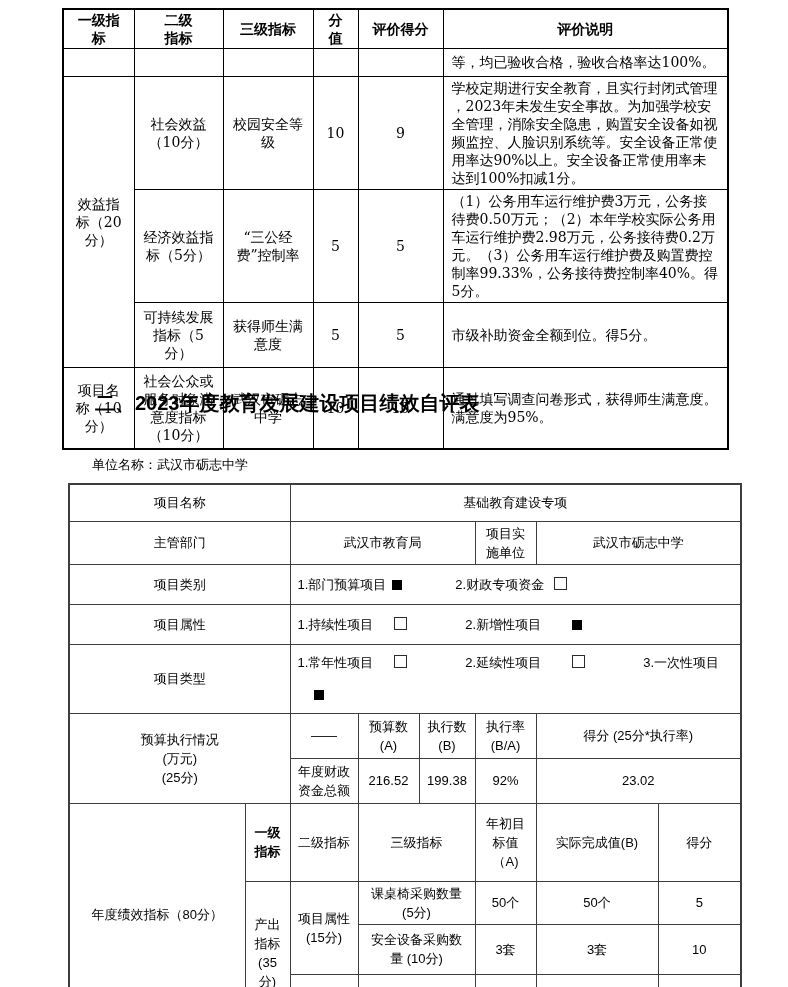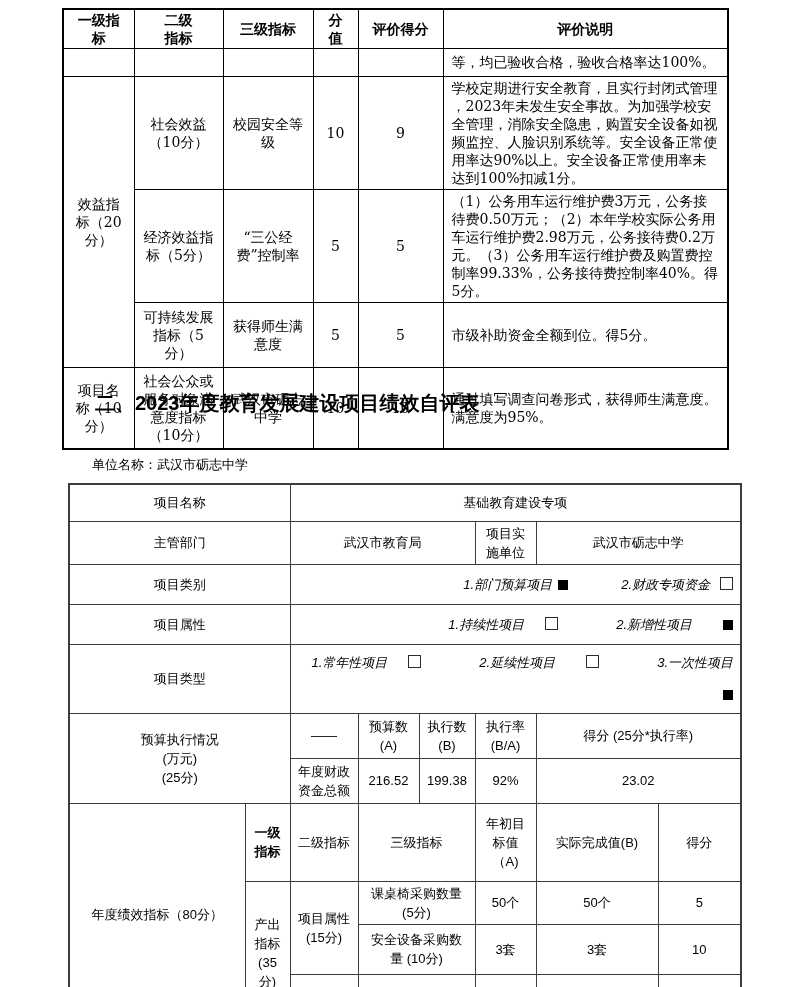--- a/index.html
+++ b/index.html
@@ -39,21 +39,21 @@
   .unit { position:absolute; left:76px; top:456px; font-size:13px; line-height:17px;margin-left:16px; }
   
   .t2 {
     position:absolute; left:68px; top:483px; width:672px;
     font-size:13px; border:2px solid #3d3d3d;
   }
   .t2 td {
     border:1px solid #3d3d3d; text-align:center; vertical-align:middle;
     line-height:19px; padding:2px 5px; word-break:break-all;
   }
-  .t2 .opts { text-align:right; padding-left:7px; padding-right:7px;font-style:italic; }
+  .t2 .opts { text-align:left; padding-left:7px; padding-right:7px; }
   .t2 .wrap2 { line-height:32px; }
   .t2 .bold { font-weight:bold; }
   .t2 .c6 { padding:0 7px; }
   .t2 .c45 { padding:2px 12px; }
   .cb { display:inline-block; width:10px; height:10px; vertical-align:-1px; }
   .cb-filled { background:#000; }
   .cb-empty { width:11px; height:11px; border:1.5px solid #2b2b2b; background:#fff; }
 </style>
 </head>
 <body>

